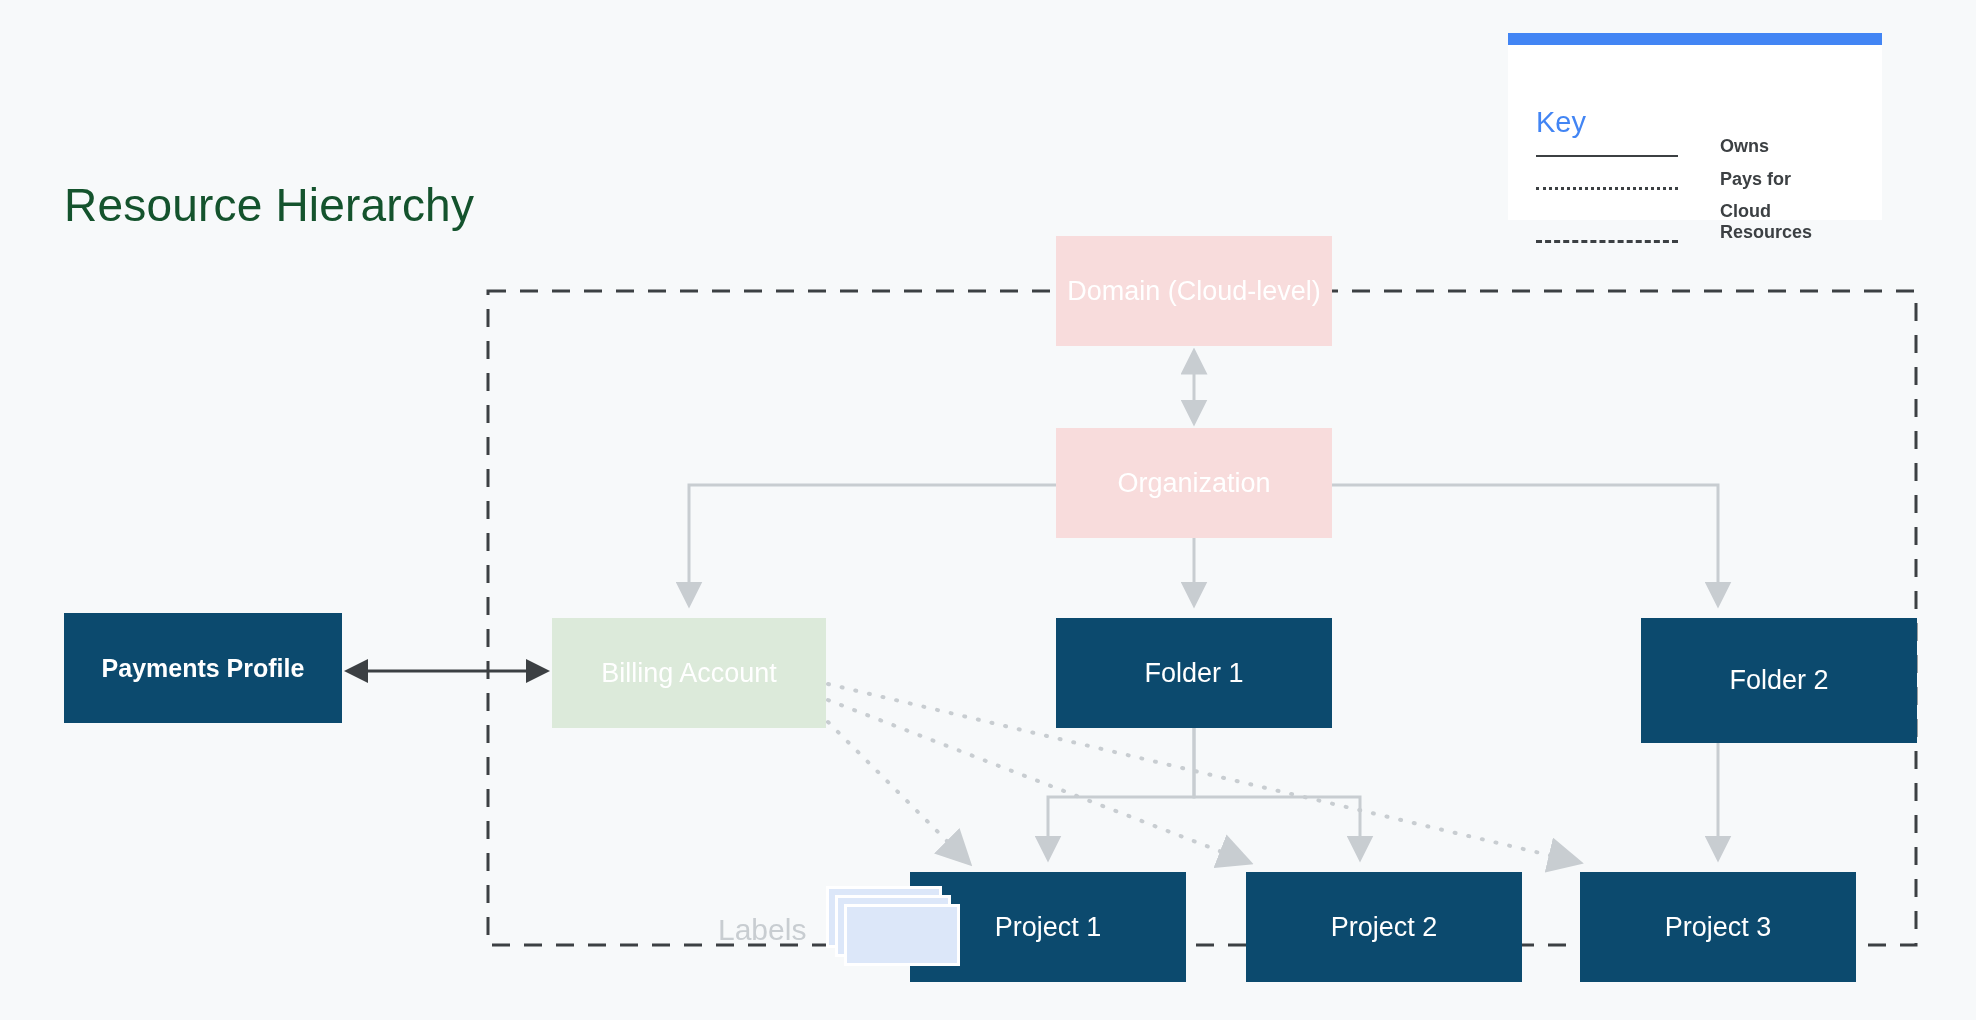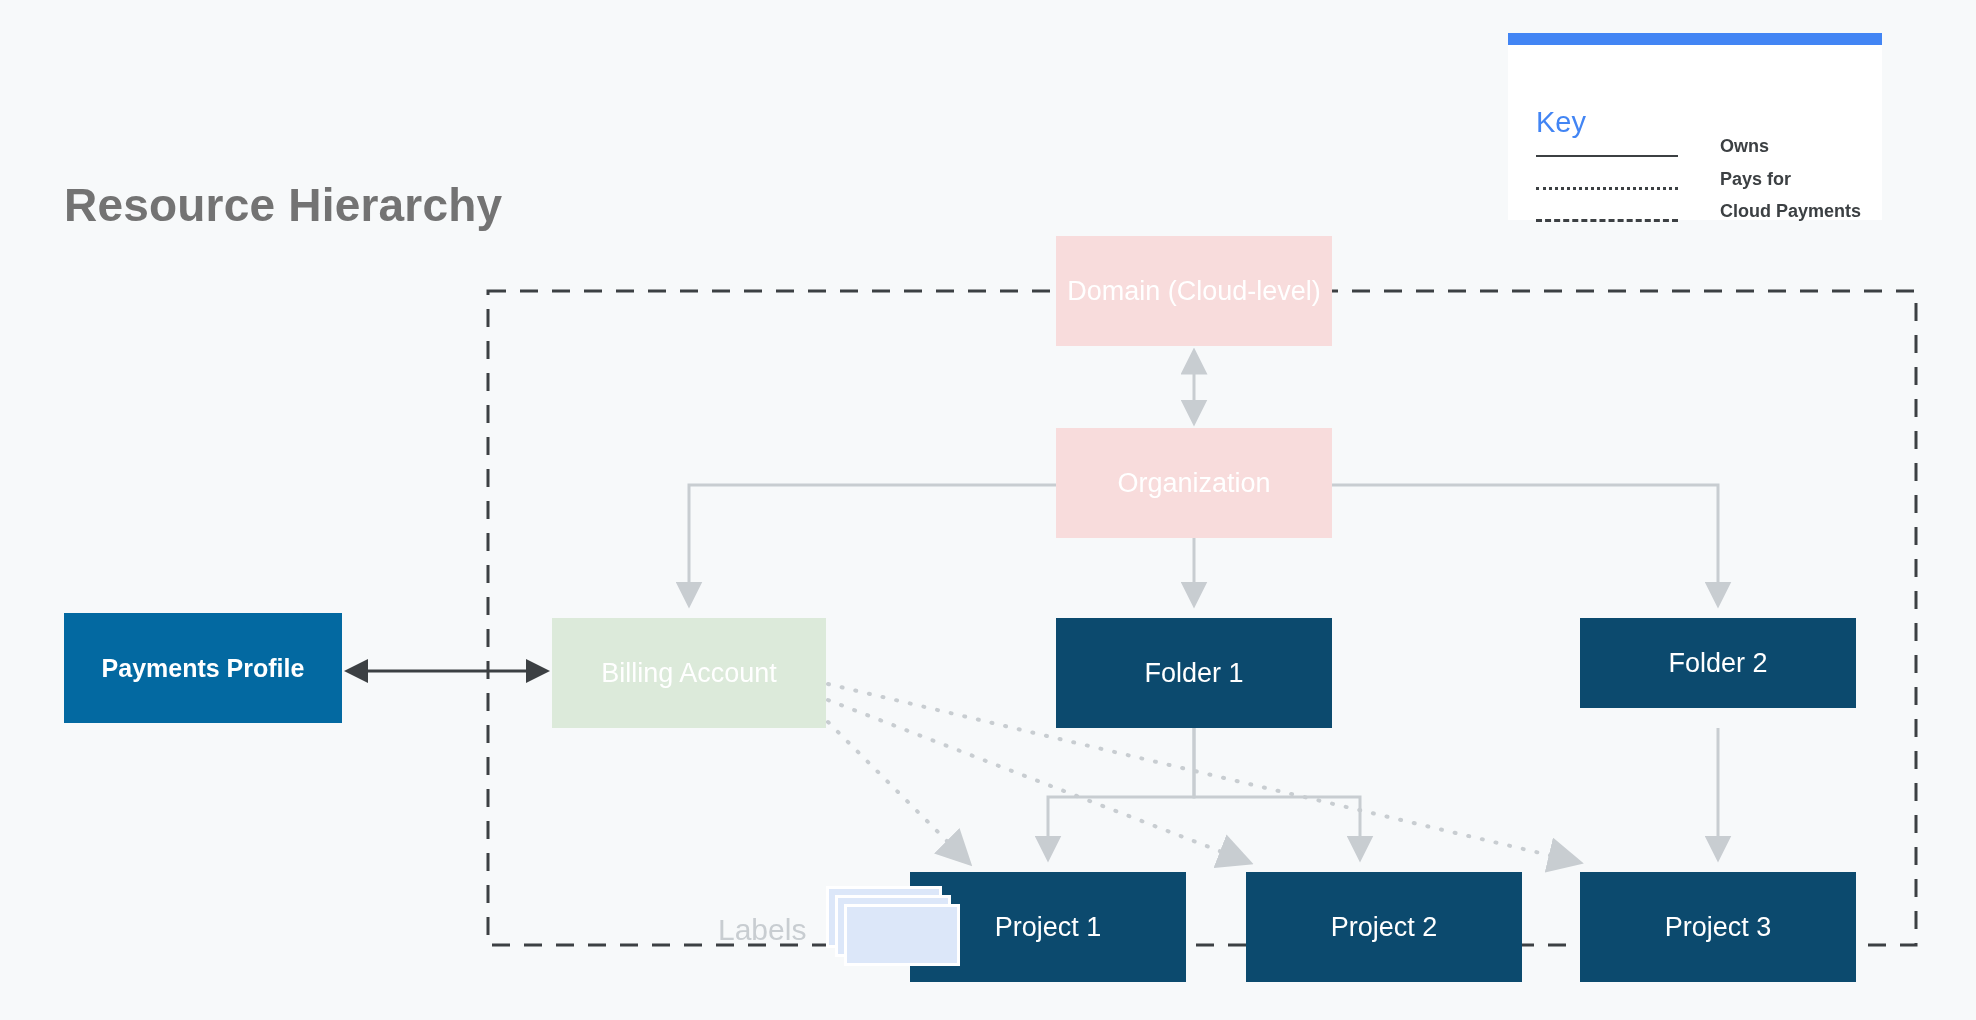--- a/index.html
+++ b/index.html
@@ -18,22 +18,22 @@
     position: absolute;
     left: 0; top: 0;
     width: 1976px; height: 1020px;
   }
 
   
   #page-title {
     position: absolute;
     left: 64px; top: 178px;
     font-size: 46px;
-    font-weight: 700;
-    color: #737373;
+    font-weight: 400;
+    color: #14532d;
     letter-spacing: 0.2px;
     white-space: nowrap;
   }
 
   
   #edges {
     position: absolute;
     left: 0; top: 0;
     width: 1976px; height: 1020px;
     pointer-events: none;
@@ -48,27 +48,27 @@
     text-align: right;
     color: #ffffff;
     font-size: 27px;
     font-weight: 400;
     line-height: 1.2;
     white-space: nowrap;
   }
   .node.pink   { background: #f8dcdc; }
   .node.green  { background: #dceada; }
   .node.blue   { background: #0c4a6e; }
-  .node.amber  { background: #0369a1; font-weight: bold; font-size: 25px; }
+  .node.amber  { background: #0c4a6e; font-weight: bold; font-size: 25px; }
 
   #node-domain       { left: 1056px; top: 236px;  width: 276px; height: 110px; }
   #node-organization { left: 1056px; top: 428px;  width: 276px; height: 110px; }
   #node-billing      { left: 552px;  top: 618px;  width: 274px; height: 110px; }
   #node-folder1      { left: 1056px; top: 618px;  width: 276px; height: 110px; }
-  #node-folder2      { left: 1580px; top: 618px;  width: 276px; height: 90px; }
+  #node-folder2      { left: 1641px; top: 618px;  width: 276px; height: 125px; }
   #node-project1     { left: 910px;  top: 872px;  width: 276px; height: 110px; }
   #node-project2     { left: 1246px; top: 872px;  width: 276px; height: 110px; }
   #node-project3     { left: 1580px; top: 872px;  width: 276px; height: 110px; }
   #node-payments     { left: 64px;   top: 613px;  width: 278px; height: 110px; }
 
   
   #labels-text {
     position: absolute;
     left: 718px; top: 913px;
     font-size: 30px;
@@ -227,17 +227,17 @@
       <span class="legend-swatch">
         <span class="ln dotted"></span>
       </span>
       <span class="legend-label">Pays for</span>
     </div>
 
     <div class="legend-row" id="legend-row-cloud">
       <span class="legend-swatch">
         <span class="ln dashed"></span>
       </span>
-      <span class="legend-label">Cloud Payments</span>
+      <span class="legend-label">Cloud Resources</span>
     </div>
   </div>
 
 </div>
 
 </body></html>

